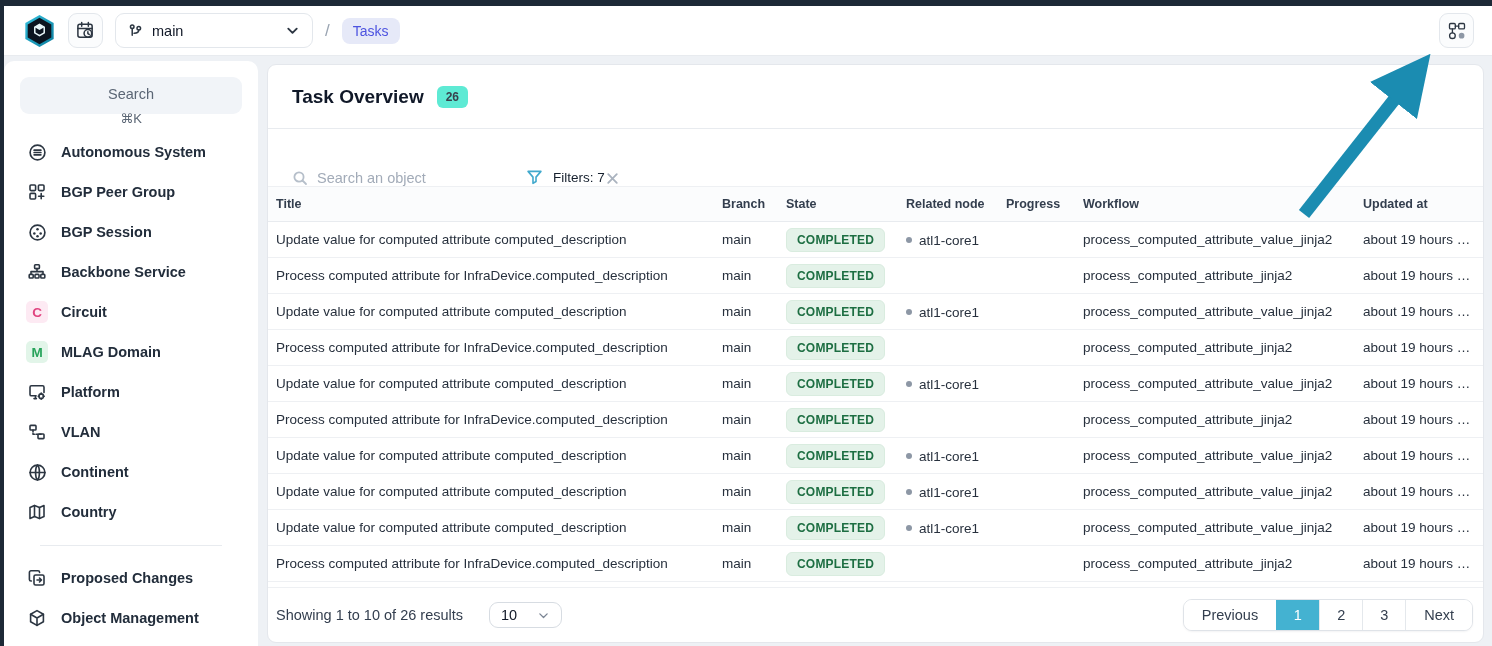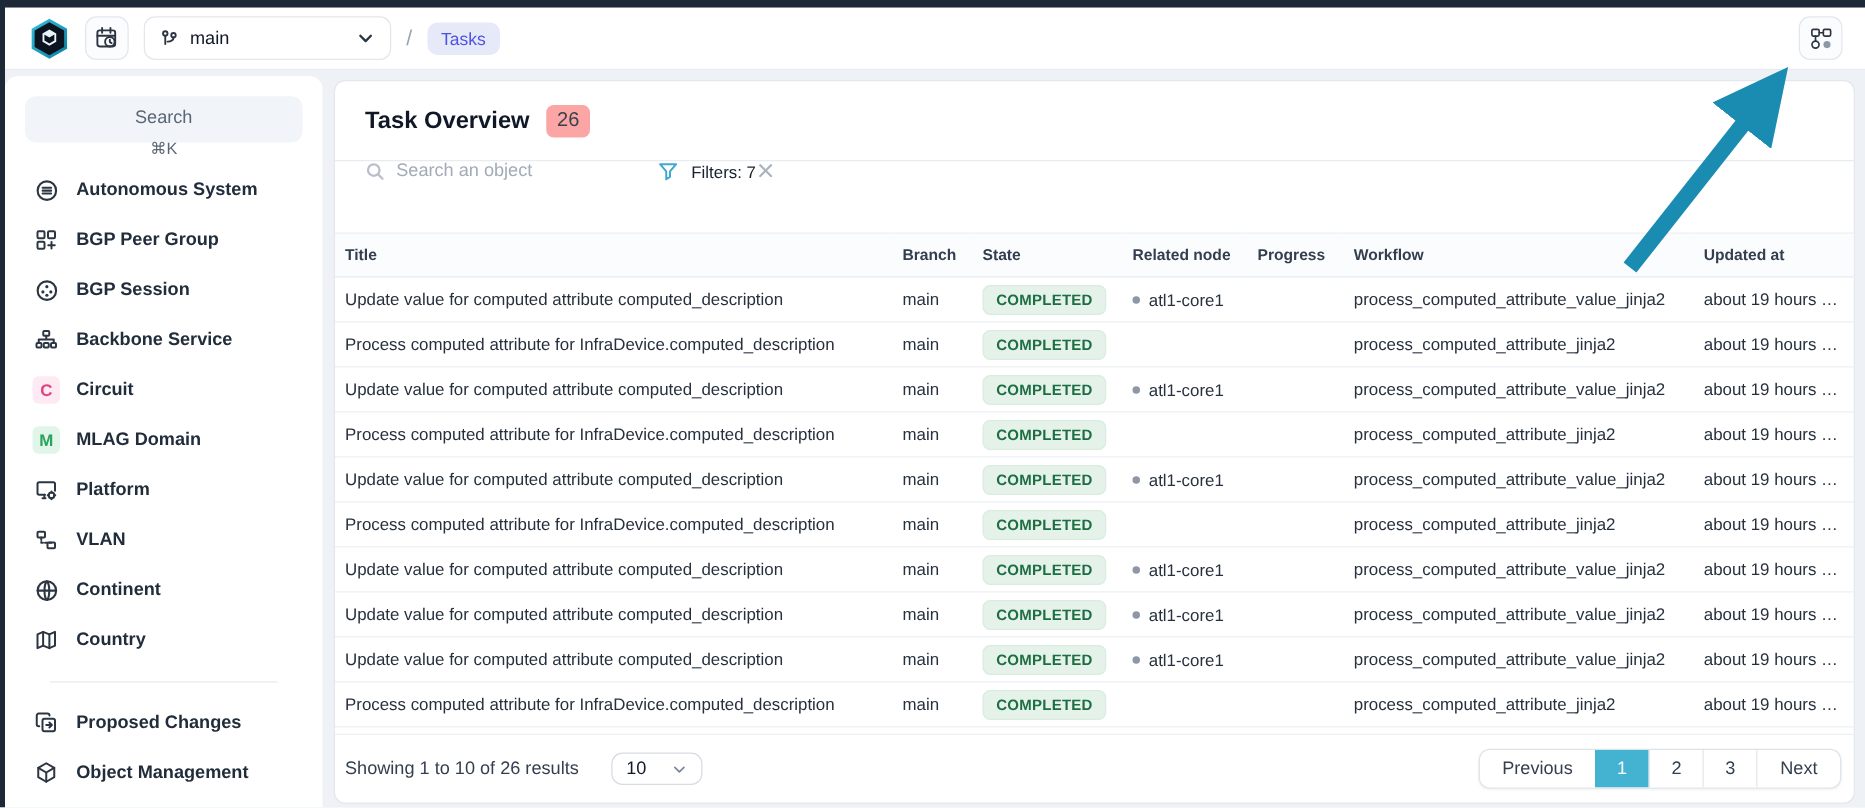--- a/index.html
+++ b/index.html
@@ -49,23 +49,23 @@
   .lb-green { background: #e2f5e9; color: #27a35b; }
   .side-divider { border: 0; border-top: 1px solid #e8ebef; margin: 13px 20px 12px; }
 
   
   .main { flex: 1; padding: 8px 8px 3px 9px; display: flex; overflow: hidden; }
   .card { flex: 1; background: #fff; border: 1px solid #e4e7ec; border-radius: 9px;
           display: flex; flex-direction: column; overflow: hidden; }
   .card-head { height: 64px; flex: 0 0 auto; display: flex; align-items: center; gap: 13px;
                padding: 0 24px; border-bottom: 1px solid #e8ebef; }
   .page-title { font-size: 19px; font-weight: 700; color: #101828; }
-  .count-badge { background: #fca5a5; color: #39414d; border-radius: 6px; padding: 4px 9px;
-                 font-size: 16px; font-weight: 400; }
-  .toolbar { height: 57px; flex: 0 0 auto; display: flex; align-items: flex-start; padding: 0 24px; }
+  .count-badge { background: #5eead4; color: #39414d; border-radius: 6px; padding: 4px 9px;
+                 font-size: 12px; font-weight: 700; }
+  .toolbar { height: 57px; flex: 0 0 auto; display: flex; align-items: flex-end; padding: 0 24px; }
   .obj-search { display: flex; align-items: center; gap: 9px; width: 222px; }
   .obj-search input { border: 0; outline: none; font-size: 14.5px; color: #1f2937; width: 170px;
                       font-family: "Liberation Sans", "DejaVu Sans", sans-serif; background: transparent; }
   .obj-search input::placeholder { color: #a2abb8; }
   .filters { display: flex; align-items: center; gap: 10px; margin-left: 12px; cursor: pointer; }
   .filters .flabel { font-size: 13.5px; color: #16202e; }
   .x-btn { display: flex; align-items: center; cursor: pointer; }
 
   table { width: 100%; border-collapse: collapse; table-layout: fixed; }
   col.c1 { width: 446px; } col.c2 { width: 64px; } col.c3 { width: 120px; }

